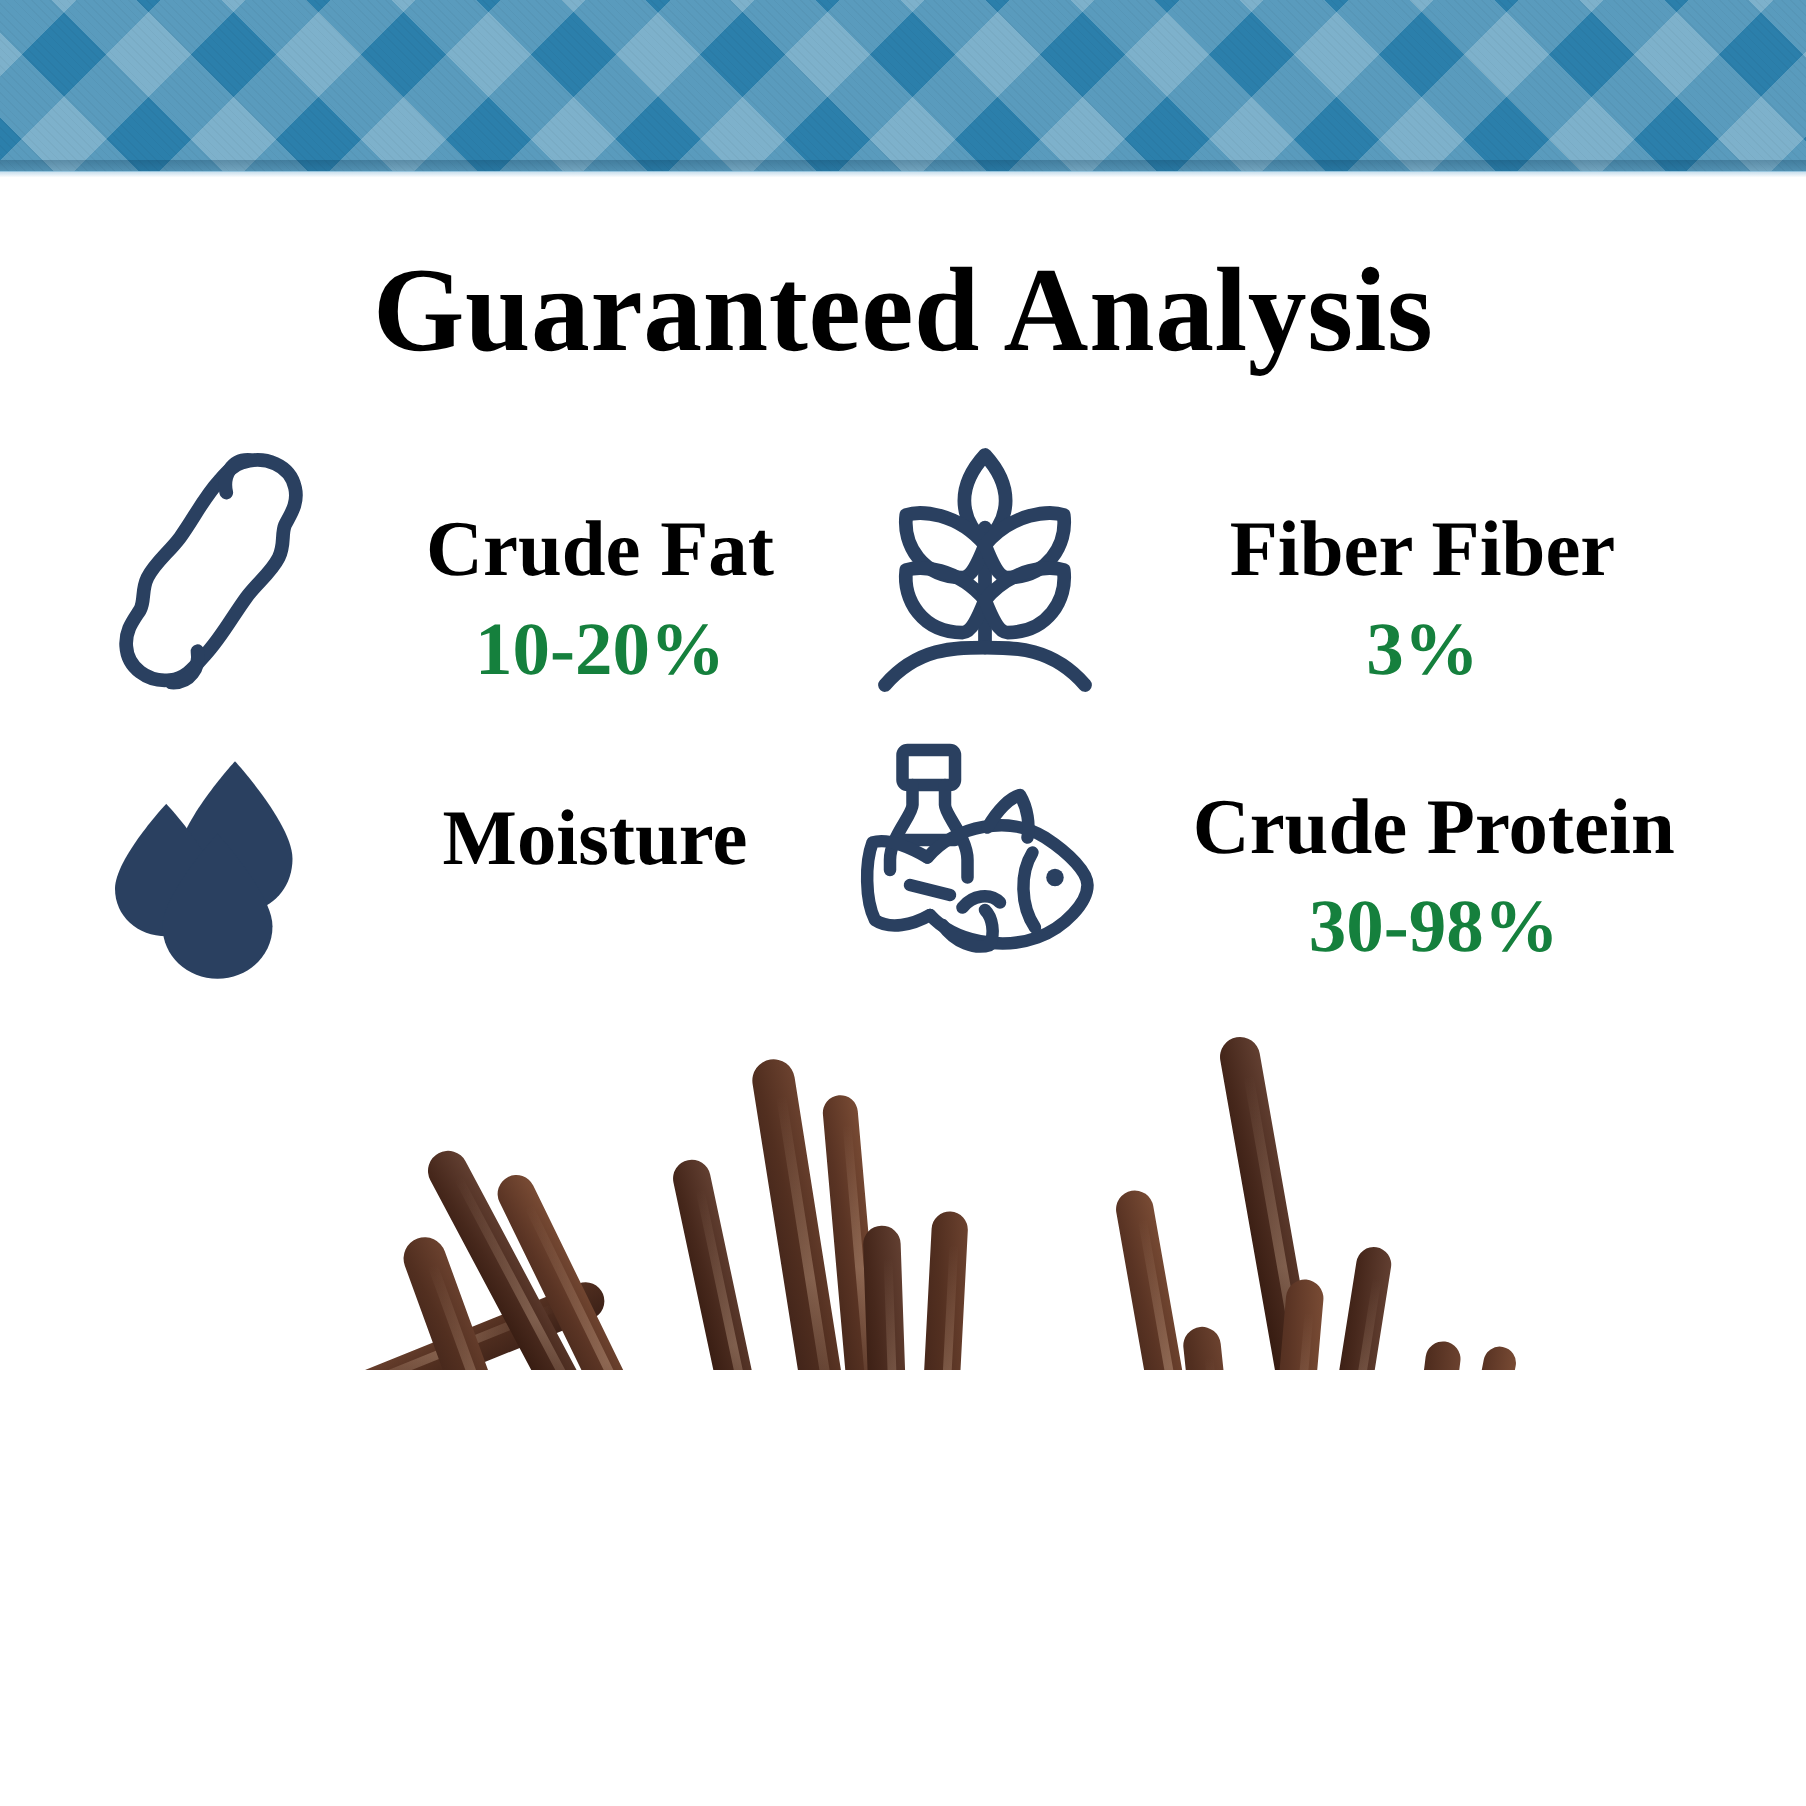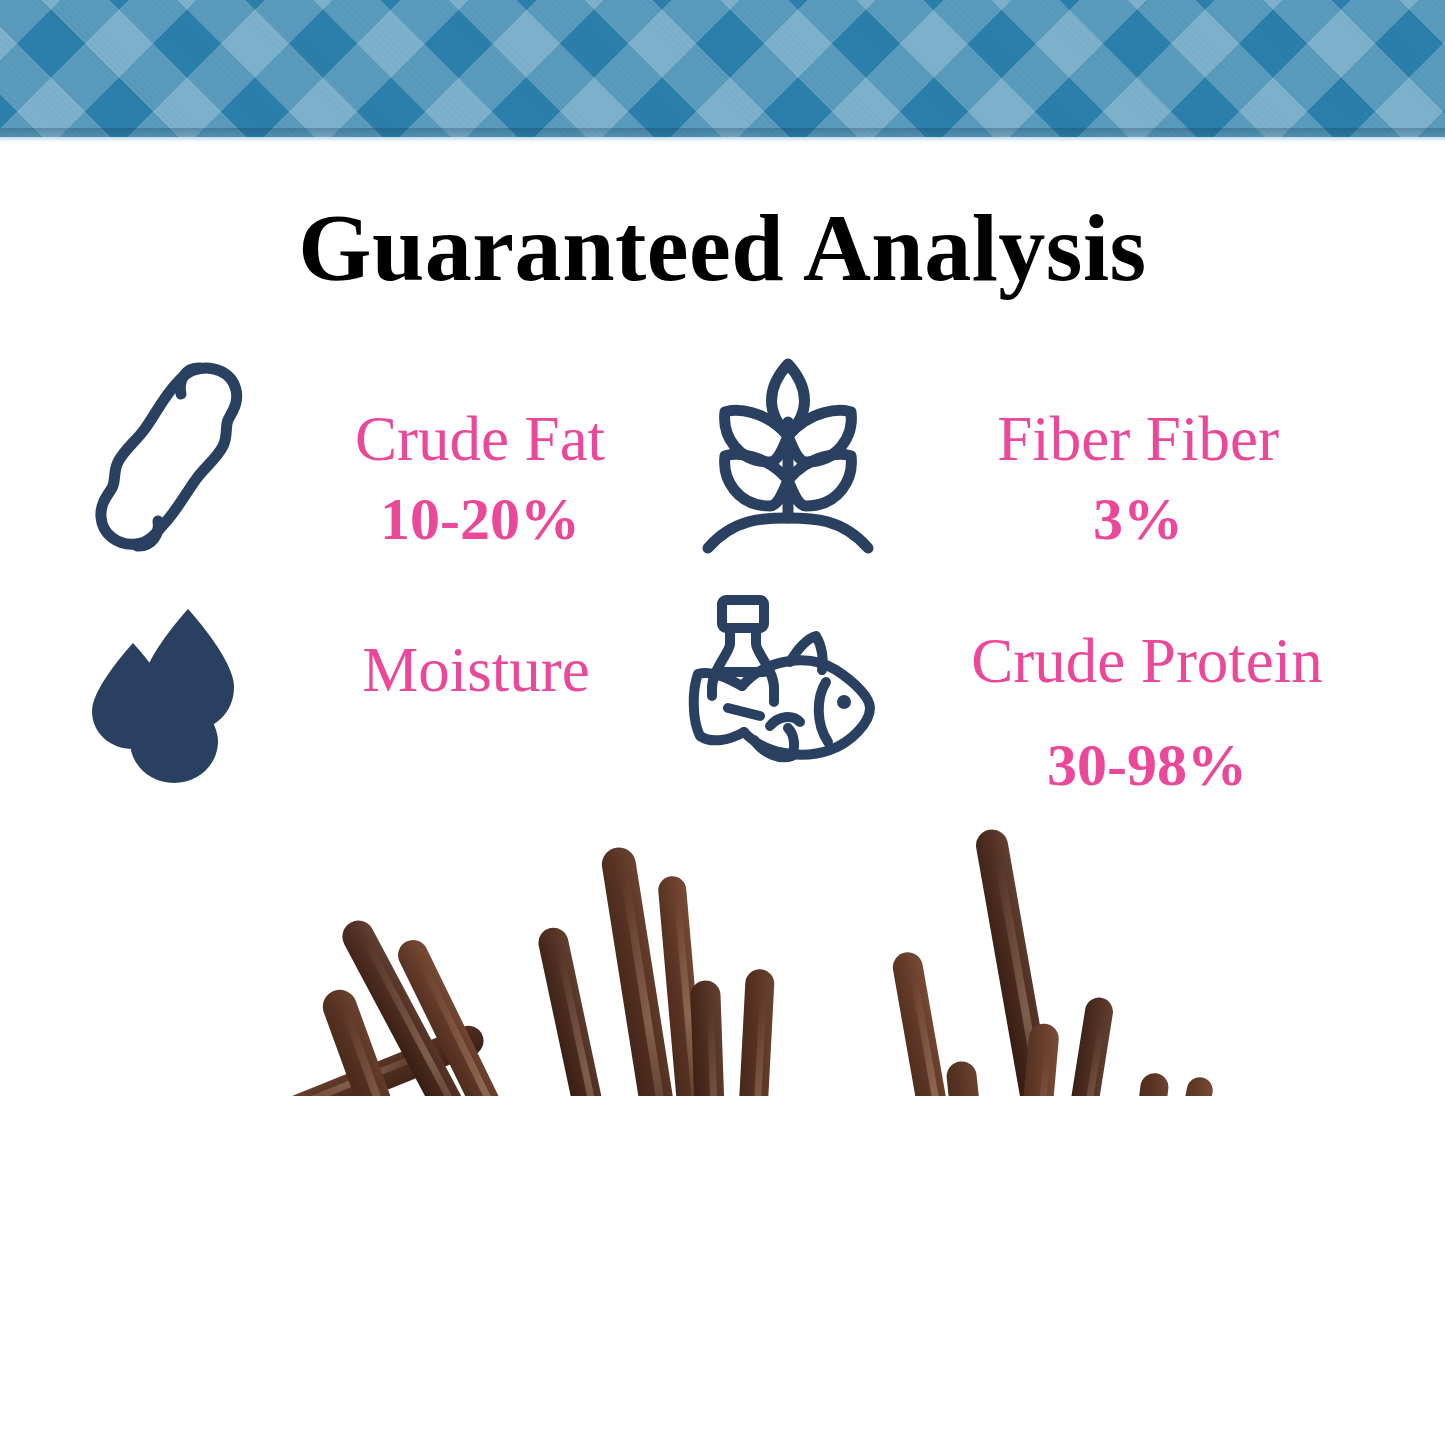--- a/index.html
+++ b/index.html
@@ -121,35 +121,36 @@
   .icon-fish   { width: 210px; height: 186px; margin-top: 6px; margin-left: 12px;}
 
   .labels {
     flex: 1 1 auto;
     display: flex;
     flex-direction: column;
     align-items: center;
     padding-top: 52px;
   }
   .cell-2 .labels { padding-top: 38px; }
-  .cell-3 .labels { padding-top: 42px; gap: 24px; }
+  .cell-3 .labels { padding-top: 42px; }
 
   .nut-name {
     font-family: "Liberation Serif", "DejaVu Serif", serif;
     font-size: 63px;
     line-height: 70px;
-    color: #ec4899;
+    color: #000000;
     white-space: nowrap;
+    font-weight: bold;
   }
   .nut-value {
     font-family: "Liberation Serif", "DejaVu Serif", serif;
     font-weight: bold;
     font-size: 60px;
     line-height: 66px;
-    color: #ec4899;
+    color: #15803d;
     margin-top: 12px;
     white-space: nowrap;
   }
 
   
   .product {
     position: absolute;
     left: 215px;
     top: 815px;
     width: 1010px;

